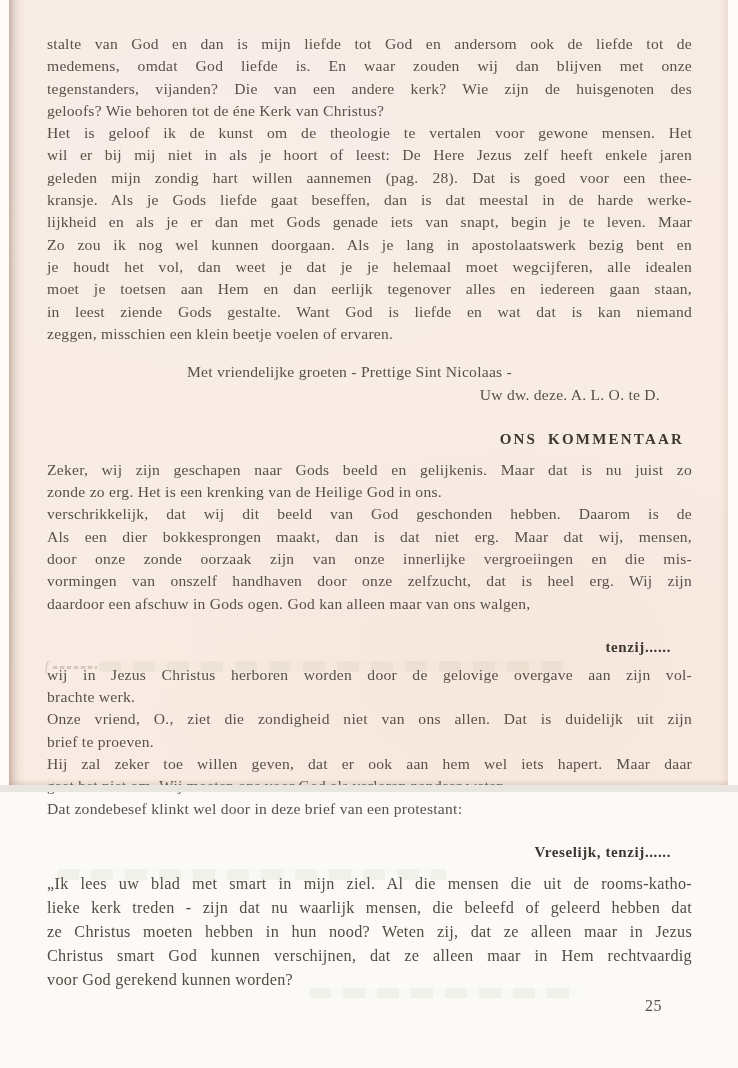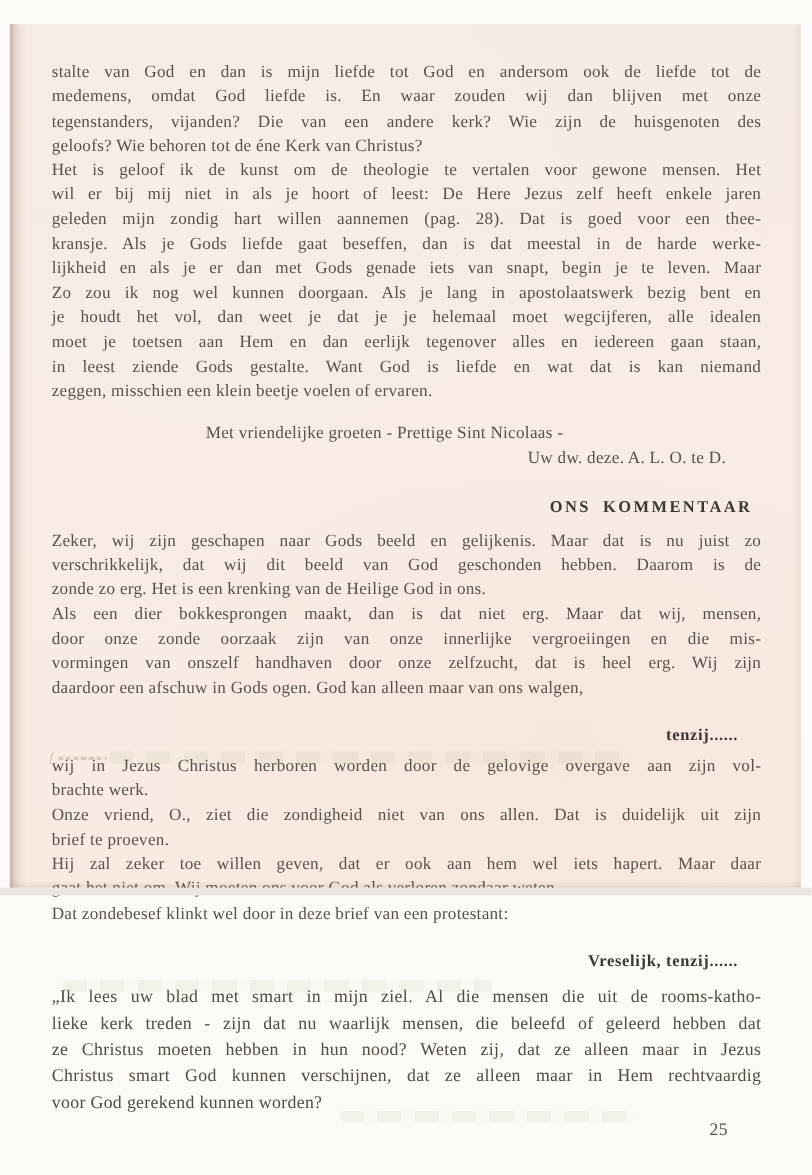--- a/index.html
+++ b/index.html
@@ -3,21 +3,21 @@
 <meta charset="utf-8">
 <style>
   html,body{margin:0;padding:0;}
   body{
     width:738px;height:1068px;
     background:#fbfaf7;
     font-family:"Liberation Serif","DejaVu Serif",serif;
     overflow:hidden;
   }
   .scan{
-    position:relative;width:738px;height:792px;background:#fcfbf9;margin-top:22px;
+    position:relative;width:738px;height:792px;background:#fcfbf9;
   }
   .paper{
     position:absolute;left:9px;top:0;right:10px;bottom:7px;
     background:
       radial-gradient(90% 60% at 30% 20%, rgba(255,255,255,0.10), rgba(255,255,255,0) 60%),
       radial-gradient(80% 50% at 70% 85%, rgba(228,190,168,0.10), rgba(228,190,168,0) 70%),
       linear-gradient(180deg,#f7ebe5 0%, #f8ece4 45%, #f9ebe2 100%);
   }
   .edge-left{
     position:absolute;left:0;top:0;bottom:0;width:16px;
@@ -116,22 +116,22 @@
           <div class="tline">je houdt het vol, dan weet je dat je je helemaal moet wegcijferen, alle idealen</div>
           <div class="tline">moet je toetsen aan Hem en dan eerlijk tegenover alles en iedereen gaan staan,</div>
           <div class="tline">in leest ziende Gods gestalte. Want God is liefde en wat dat is kan niemand</div>
           <div class="tline last">zeggen, misschien een klein beetje voelen of ervaren.</div>
         </div>
         <div class="greeting">Met vriendelijke groeten - Prettige Sint Nicolaas -</div>
         <div class="signoff">Uw dw. deze. A. L. O. te D.</div>
         <div class="heading">ONS KOMMENTAAR</div>
         <div class="para">
           <div class="tline">Zeker, wij zijn geschapen naar Gods beeld en gelijkenis. Maar dat is nu juist zo</div>
+          <div class="tline last">zonde zo erg. Het is een krenking van de Heilige God in ons.</div>
           <div class="tline">verschrikkelijk, dat wij dit beeld van God geschonden hebben. Daarom is de</div>
-          <div class="tline last">zonde zo erg. Het is een krenking van de Heilige God in ons.</div>
         </div>
         <div class="para">
           <div class="tline">Als een dier bokkesprongen maakt, dan is dat niet erg. Maar dat wij, mensen,</div>
           <div class="tline">door onze zonde oorzaak zijn van onze innerlijke vergroeiingen en die mis-</div>
           <div class="tline">vormingen van onszelf handhaven door onze zelfzucht, dat is heel erg. Wij zijn</div>
           <div class="tline last">daardoor een afschuw in Gods ogen. God kan alleen maar van ons walgen,</div>
         </div>
         <div class="flag">tenzij......</div>
         <div class="para">
           <div class="tline">wij in Jezus Christus herboren worden door de gelovige overgave aan zijn vol-</div>

